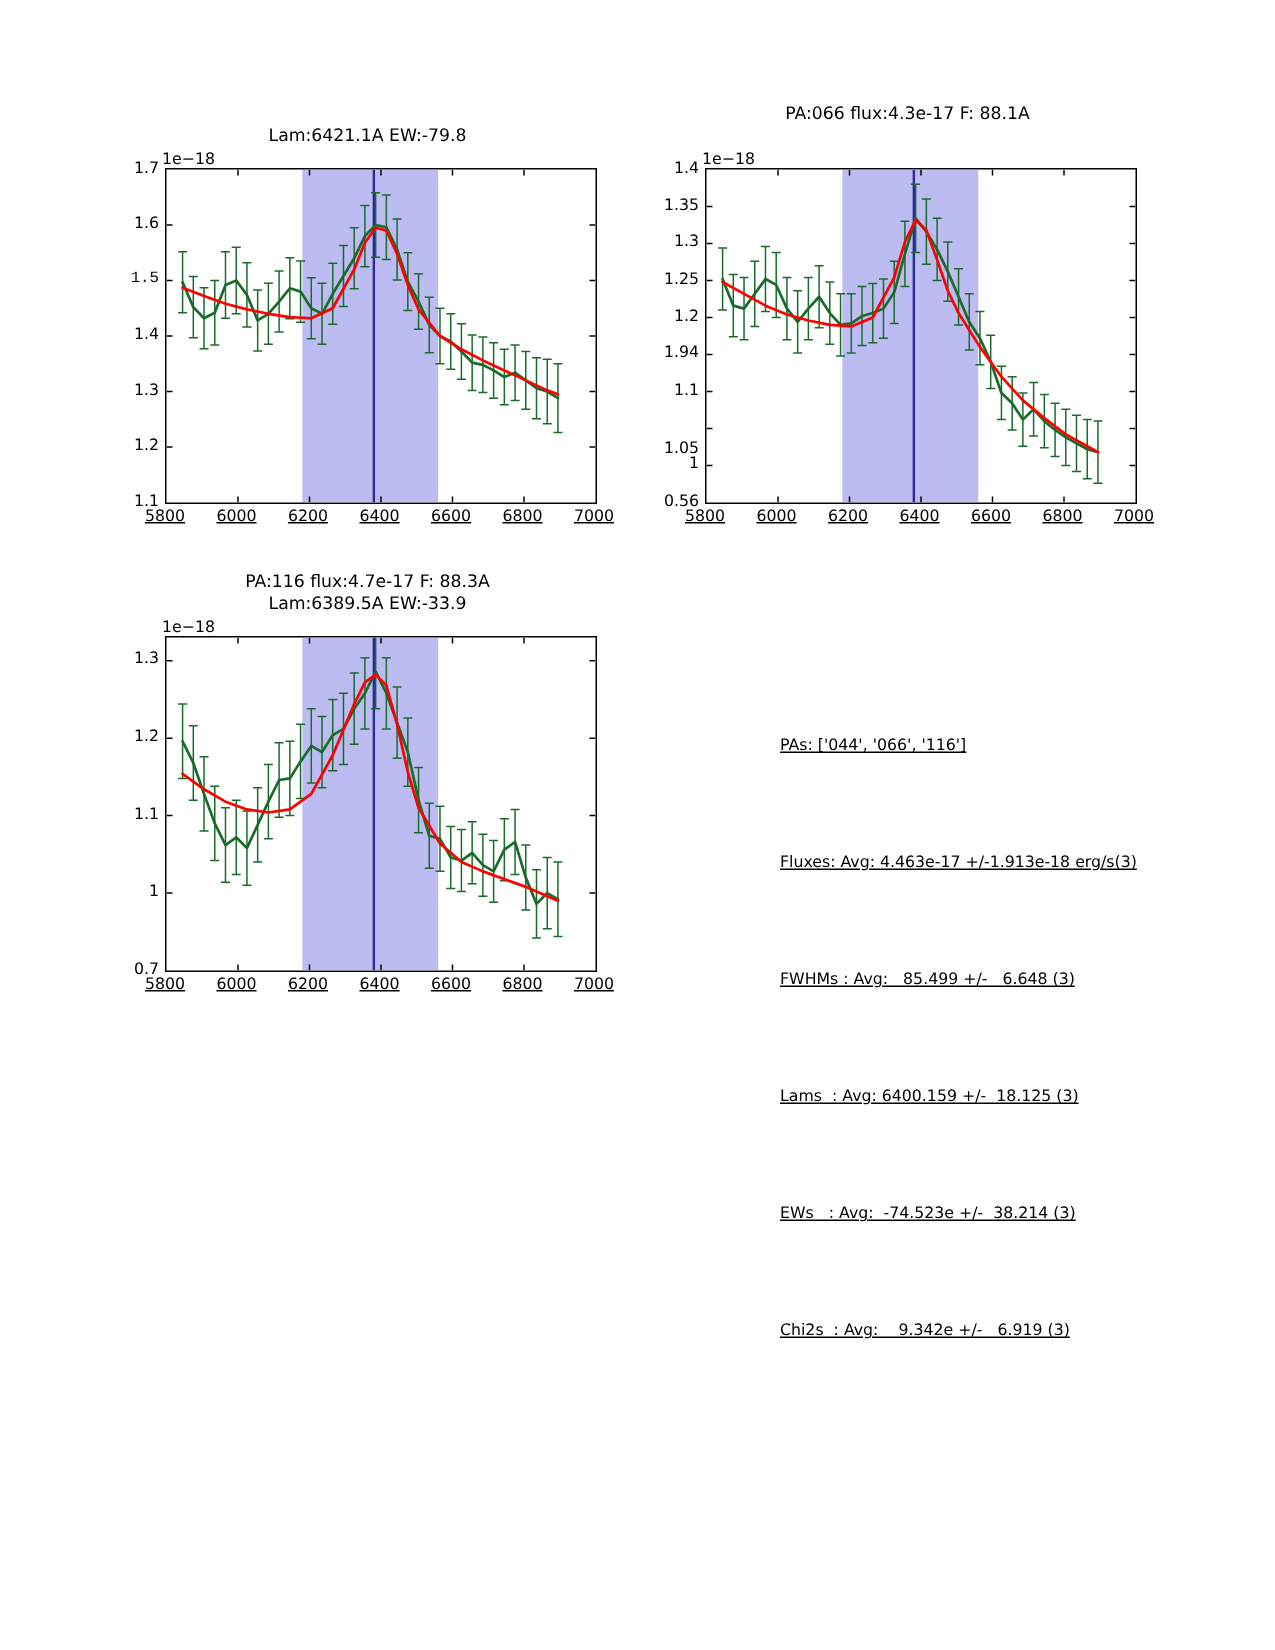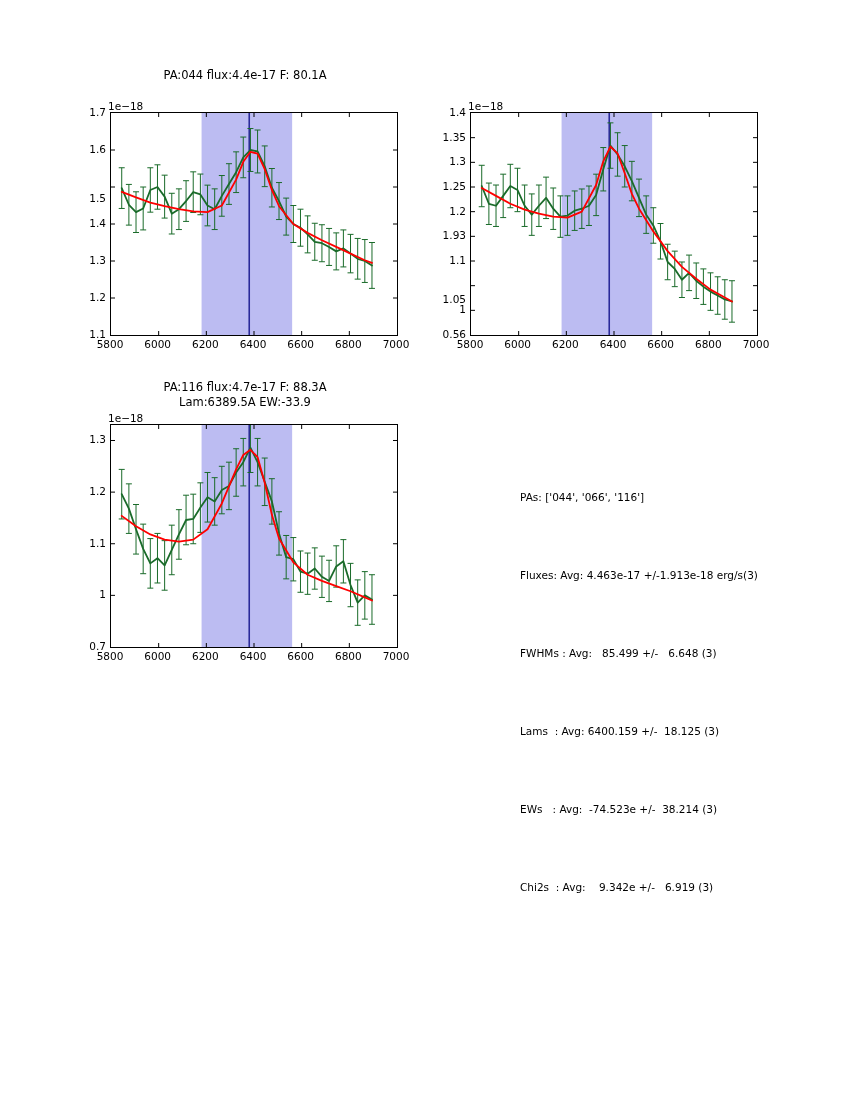--- a/index.html
+++ b/index.html
@@ -52,40 +52,42 @@
     transform: translateY(-50%);
     white-space: nowrap;
   }
   .xtick-label {
     position: absolute;
     font-size: 10.5px;
     color: #000;
     text-align: center;
     transform: translateX(-50%);
     white-space: nowrap;
+    text-decoration: underline;
   }
   .summary {
     position: absolute;
     font-size: 10.5px;
     color: #000;
     line-height: 26px;
     white-space: pre;
   }
   .summary div {
     white-space: pre;
+    text-decoration: underline;
   }
   svg { display: block; }
 </style>
 </head>
 <body>
 
 <div class="page">
 
   <div class="panel" style="left:80px; top:68px; width:330px; height:310px;">
-    <div class="panel-title" style="top:0px;">PA:044 flux:4.4e-17 F: 80.1A</div>
+    <div class="panel-title" style="top:15px;">Lam:6421.1A EW:-79.8</div>
     <div class="exp-label" style="left:28px; top:32px;">1e−18</div>
     <div class="plotbox" id="box0" style="left:30px; top:44px; width:288px; height:224px;">
         <svg width="286" height="222" viewBox="0 0 286 222">
           <rect x="90.56666666666666" y="0" width="90.56666666666666" height="222" fill="#b0b0f0" fill-opacity="0.85"></rect>
           <line x1="138.23333333333335" y1="0" x2="138.23333333333335" y2="222" stroke="#2a2a9a" stroke-width="1.6"></line>
           <line x1="47.666666666666664" y1="222" x2="47.666666666666664" y2="218" stroke="#000" stroke-width="1"></line>
           <line x1="47.666666666666664" y1="0" x2="47.666666666666664" y2="4" stroke="#000" stroke-width="1"></line>
           <line x1="95.33333333333333" y1="222" x2="95.33333333333333" y2="218" stroke="#000" stroke-width="1"></line>
           <line x1="95.33333333333333" y1="0" x2="95.33333333333333" y2="4" stroke="#000" stroke-width="1"></line>
           <line x1="143" y1="222" x2="143" y2="218" stroke="#000" stroke-width="1"></line>
@@ -222,26 +224,27 @@
       <div class="xtick-label" style="left: 77.6667px; top: 270px;">6000</div>
       <div class="xtick-label" style="left: 125.333px; top: 270px;">6200</div>
       <div class="xtick-label" style="left: 173px; top: 270px;">6400</div>
       <div class="xtick-label" style="left: 220.667px; top: 270px;">6600</div>
       <div class="xtick-label" style="left: 268.333px; top: 270px;">6800</div>
       <div class="xtick-label" style="left: 316px; top: 270px;">7000</div>
       <div class="ytick-label" style="left: -16px; width: 42px; top: 266px;">1.1</div>
       <div class="ytick-label" style="left: -16px; width: 42px; top: 229px;">1.2</div>
       <div class="ytick-label" style="left: -16px; width: 42px; top: 192px;">1.3</div>
       <div class="ytick-label" style="left: -16px; width: 42px; top: 155px;">1.4</div>
-      <div class="ytick-label" style="left: -16px; width: 42px; top: 130px;">1.5</div>
+      <div class="ytick-label" style="left: -16px; width: 42px; top: 118px; font-family: Liberation Mono, monospace;">1.5</div>
       <div class="ytick-label" style="left: -16px; width: 42px; top: 81px;">1.6</div>
       <div class="ytick-label" style="left: -16px; width: 42px; top: 44px;">1.7</div>
     </div>
 
   <div class="panel" style="left:440px; top:68px; width:330px; height:310px;">
+    <div class="panel-title" style="top:0px;">PA:066 flux:4.3e-17 F: 88.1A</div>
     <div class="exp-label" style="left:28px; top:32px;">1e−18</div>
     <div class="plotbox" id="box1" style="left:30px; top:44px; width:288px; height:224px;">
         <svg width="286" height="222" viewBox="0 0 286 222">
           <rect x="90.56666666666666" y="0" width="90.56666666666666" height="222" fill="#b0b0f0" fill-opacity="0.85"></rect>
           <line x1="138.23333333333335" y1="0" x2="138.23333333333335" y2="222" stroke="#2a2a9a" stroke-width="1.6"></line>
           <line x1="47.666666666666664" y1="222" x2="47.666666666666664" y2="218" stroke="#000" stroke-width="1"></line>
           <line x1="47.666666666666664" y1="0" x2="47.666666666666664" y2="4" stroke="#000" stroke-width="1"></line>
           <line x1="95.33333333333333" y1="222" x2="95.33333333333333" y2="218" stroke="#000" stroke-width="1"></line>
           <line x1="95.33333333333333" y1="0" x2="95.33333333333333" y2="4" stroke="#000" stroke-width="1"></line>
           <line x1="143" y1="222" x2="143" y2="218" stroke="#000" stroke-width="1"></line>
@@ -384,21 +387,21 @@
       <div class="xtick-label" style="left: 77.6667px; top: 270px;">6000</div>
       <div class="xtick-label" style="left: 125.333px; top: 270px;">6200</div>
       <div class="xtick-label" style="left: 173px; top: 270px;">6400</div>
       <div class="xtick-label" style="left: 220.667px; top: 270px;">6600</div>
       <div class="xtick-label" style="left: 268.333px; top: 270px;">6800</div>
       <div class="xtick-label" style="left: 316px; top: 270px;">7000</div>
       <div class="ytick-label" style="left: -16px; width: 42px; top: 266px;">0.56</div>
       <div class="ytick-label" style="left: -16px; width: 42px; top: 241.333px;">1</div>
       <div class="ytick-label" style="left: -16px; width: 42px; top: 231px;">1.05</div>
       <div class="ytick-label" style="left: -16px; width: 42px; top: 192px;">1.1</div>
-      <div class="ytick-label" style="left: -16px; width: 42px; top: 167.333px;">1.93</div>
+      <div class="ytick-label" style="left: -16px; width: 42px; top: 167.333px;">1.94</div>
       <div class="ytick-label" style="left: -16px; width: 42px; top: 142.667px;">1.2</div>
       <div class="ytick-label" style="left: -16px; width: 42px; top: 118px;">1.25</div>
       <div class="ytick-label" style="left: -16px; width: 42px; top: 93.3333px;">1.3</div>
       <div class="ytick-label" style="left: -16px; width: 42px; top: 68.6667px;">1.35</div>
       <div class="ytick-label" style="left: -16px; width: 42px; top: 44px;">1.4</div>
     </div>
 
   <div class="panel" style="left:80px; top:380px; width:330px; height:310px;">
     <div class="panel-title" style="top:0px;">PA:116 flux:4.7e-17 F: 88.3A</div>
     <div class="panel-title" style="top:15px;">Lam:6389.5A EW:-33.9</div>

